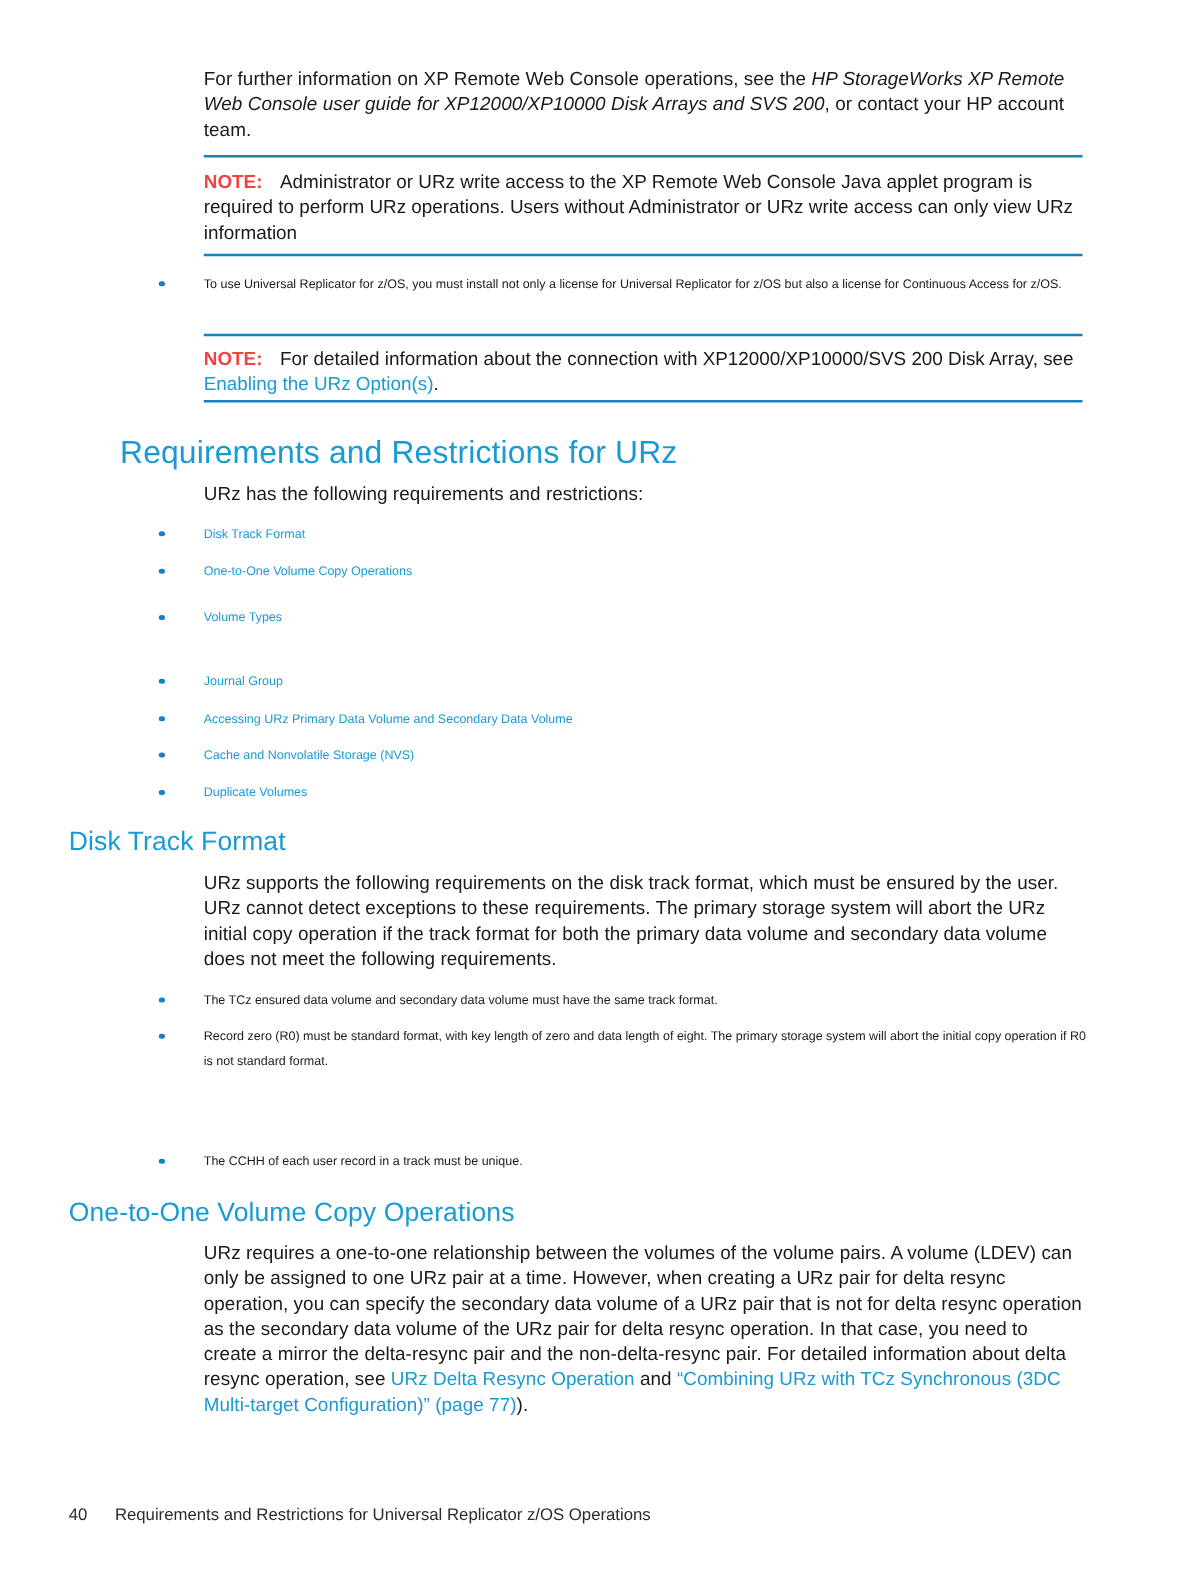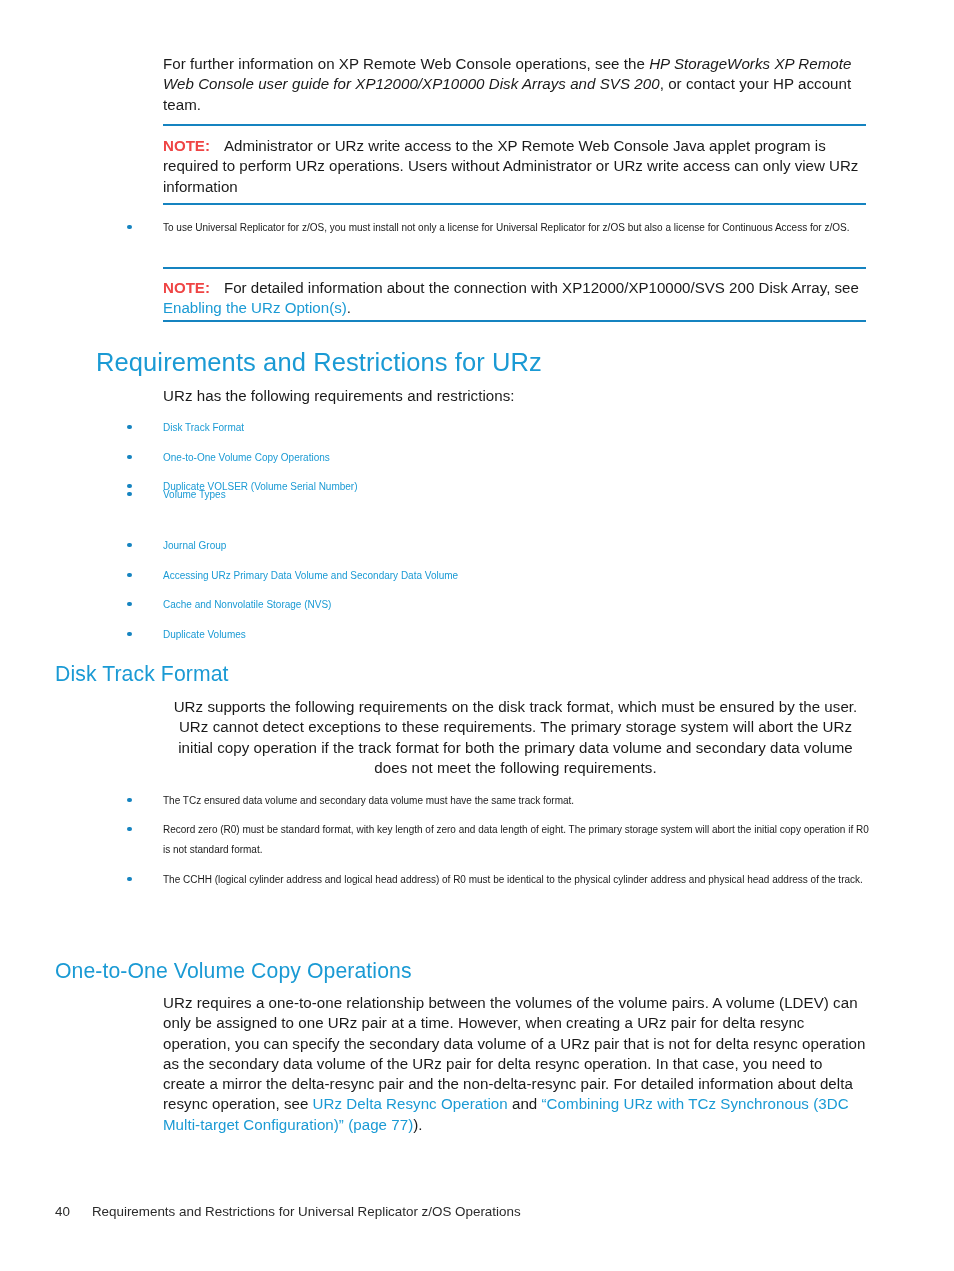--- a/index.html
+++ b/index.html
@@ -155,24 +155,20 @@
   <div class="indent para" style="top:386px;">URz has the following requirements and restrictions:</div>
 
   <div class="bullet-row" style="top:418px;">
     <span class="bullet-dot"></span>
     <span class="bullet-text is-link">Disk Track Format</span>
   </div>
   <div class="bullet-row" style="top:448px;">
     <span class="bullet-dot"></span>
     <span class="bullet-text is-link">One-to-One Volume Copy Operations</span>
   </div>
-  <div class="bullet-row" style="top:477px;">
-    <span class="bullet-dot"></span>
-    <span class="bullet-text is-link">Duplicate VOLSER (Volume Serial Number)</span>
-  </div>
   <div class="bullet-row" style="top:485px;">
     <span class="bullet-dot"></span>
     <span class="bullet-text is-link">Volume Types</span>
   </div>
   <div class="bullet-row" style="top:536px;">
     <span class="bullet-dot"></span>
     <span class="bullet-text is-link">Journal Group</span>
   </div>
   <div class="bullet-row" style="top:566px;">
     <span class="bullet-dot"></span>
@@ -182,33 +178,33 @@
     <span class="bullet-dot"></span>
     <span class="bullet-text is-link">Duplicate Volumes</span>
   </div>
   <div class="bullet-row" style="top:595px;">
     <span class="bullet-dot"></span>
     <span class="bullet-text is-link">Cache and Nonvolatile Storage (NVS)</span>
   </div>
 
   <h2 class="doc-h2" style="top:661px;">Disk Track Format</h2>
 
-  <div class="indent para" style="top:697px;text-align:center;">URz supports the following requirements on the disk track format, which must be ensured by the user. URz cannot detect exceptions to these requirements. The primary storage system will abort the URz initial copy operation if the track format for both the primary data volume and secondary data volume does not meet the following requirements.</div>
+  <div class="indent para" style="top:697px;">URz supports the following requirements on the disk track format, which must be ensured by the user. URz cannot detect exceptions to these requirements. The primary storage system will abort the URz initial copy operation if the track format for both the primary data volume and secondary data volume does not meet the following requirements.</div>
 
   <div class="bullet-row" style="top:791px;">
     <span class="bullet-dot"></span>
     <span class="bullet-text">The TCz ensured data volume and secondary data volume must have the same track format.</span>
   </div>
   <div class="bullet-row" style="top:820px;">
     <span class="bullet-dot"></span>
     <span class="bullet-text">Record zero (R0) must be standard format, with key length of zero and data length of eight. The primary storage system will abort the initial copy operation if R0 is not standard format.</span>
   </div>
-  <div class="bullet-row" style="top:870px;">
-    <span class="bullet-dot"></span>
-    <span class="bullet-text">The CCHH (logical cylinder address and logical head address) of R0 must be identical to the physical cylinder address and physical head address of the track.</span>
+  <div class="bullet-row" style="top:920px;">
+    <span class="bullet-dot"></span>
+    <span class="bullet-text">The CCHH of each user record in a track must be unique.</span>
   </div>
 
   <h2 class="doc-h2" style="top:958px;">One-to-One Volume Copy Operations</h2>
 
   <div class="indent para" style="top:993px;">
     <span>URz requires a one-to-one relationship between the volumes of the volume pairs. A volume (LDEV) can only be assigned to one URz pair at a time. However, when creating a URz pair for delta resync operation, you can specify the secondary data volume of a URz pair that is not for delta resync operation as the secondary data volume of the URz pair for delta resync operation. In that case, you need to create a mirror the delta-resync pair and the non-delta-resync pair. For detailed information about delta resync operation, see </span><span class="link">URz Delta Resync Operation</span><span> and </span><span class="link">“Combining URz with TCz Synchronous (3DC Multi-target Configuration)” (page 77)</span><span>).</span>
   </div>
 
   <div class="footer">
     <span class="pgnum">40</span><span>Requirements and Restrictions for Universal Replicator z/OS Operations</span>

